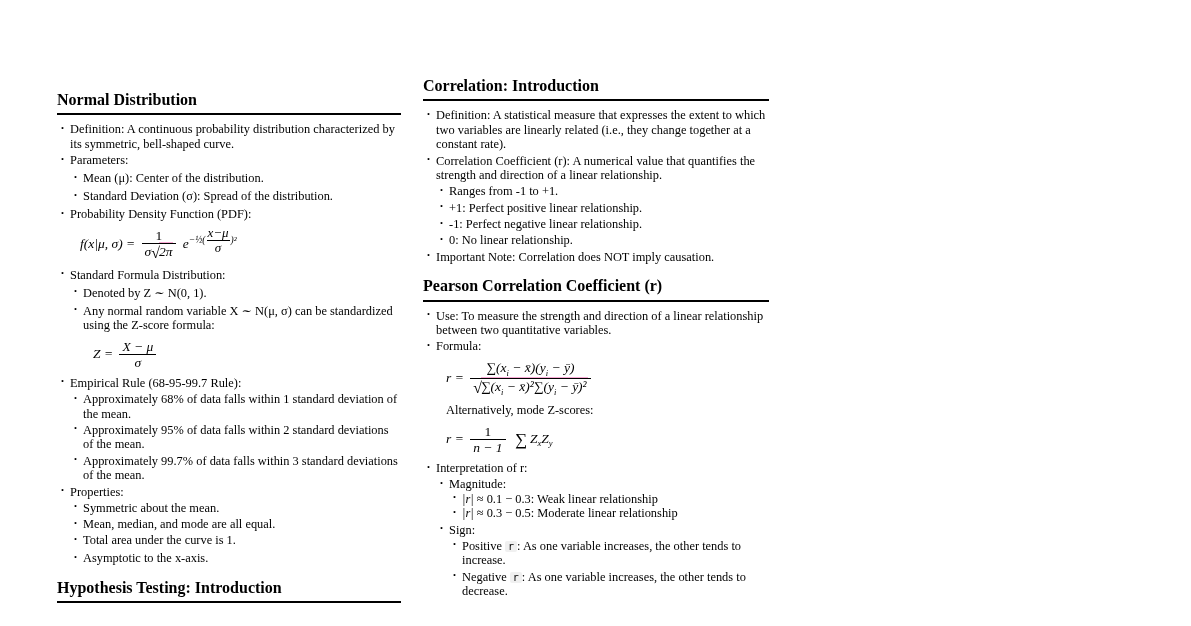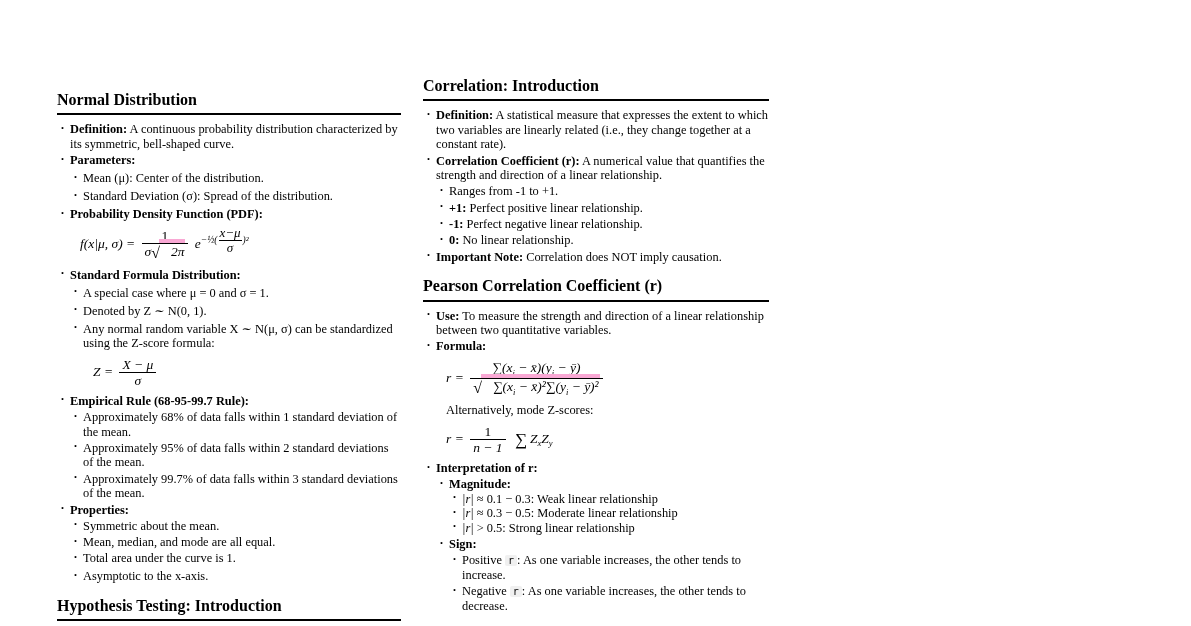--- a/index.html
+++ b/index.html
@@ -25,32 +25,32 @@
   ul{list-style:none;margin:0;padding:0 0 0 13px}
   li{position:relative;margin:1.8px 0}
   li::before{
     content:"\2022";
     position:absolute;left:-9px;top:1.5px;
     font-size:8.5px;
   }
   li.sp{margin:3.5px 0}
   li.sp2{margin:0 0}
 
-  .b{font-weight:bold}
+  .b{font-weight:normal}
   .mv{font-style:italic}
 
   .formula{margin:6px 0 6px 10px;font-size:13.5px;line-height:1.12}
   .frac{display:inline-block;vertical-align:middle;text-align:center;margin:0 3px}
   .fn,.fd{display:block;padding:0 3px}
   .fd{border-top:1px solid #000}
   .tf{font-size:13px;margin:0 1px;vertical-align:middle}
   .tf .fn,.tf .fd{padding:0 1px}
   .sup{font-size:9.5px;position:relative;top:-5px}
   .rt{font-style:normal;font-size:1.18em;vertical-align:-0.12em}
-  .rad{border-top:4px solid #f9a8d4;padding:1px 1px 0 12px;margin-left:-1px}
+  .rad{border-top:1px solid #f9a8d4;padding:1px 1px 0 0;margin-left:-1px}
   .sum{font-style:normal;font-size:17px;vertical-align:-2px;margin:0 3px}
   sub{font-size:8.5px}
   .alt-label{margin:4px 0 2px 10px}
 
   .code{
     font-family:"DejaVu Sans Mono","Liberation Mono",monospace;
     font-size:10px;background:#f0f0f0;
     padding:0 3px;border-radius:2px;
   }
 </style>
@@ -71,21 +71,20 @@
       </li>
       <li><span class="b">Probability Density Function (PDF):</span>
         <div class="formula">
           <span class="mv">f(x|μ, σ) =</span>
           <span class="frac"><span class="fn">1</span><span class="fd"><span class="mv">σ</span><span class="rt">√</span><span class="rad mv">2π</span></span></span>
           <span class="mv">e</span><span class="sup"><span class="mv">−½(</span><span class="frac tf"><span class="fn mv">x−μ</span><span class="fd mv">σ</span></span><span class="mv">)²</span></span>
         </div>
       </li>
       <li><span class="b">Standard Formula Distribution:</span>
         <ul>
-          <li class="sp"><span>A special case where μ = 0 and σ = 1.</span></li>
           <li class="sp"><span>Denoted by Z ∼ N(0, 1).</span></li>
           <li class="sp"><span>Any normal random variable X ∼ N(μ, σ) can be standardized using the Z-score formula:</span>
             <div class="formula">
               <span class="mv">Z =</span>
               <span class="frac"><span class="fn mv">X − μ</span><span class="fd mv">σ</span></span>
             </div>
           </li>
         </ul>
       </li>
       <li><span class="b">Empirical Rule (68-95-99.7 Rule):</span>
@@ -149,21 +148,20 @@
           <span class="frac"><span class="fn">1</span><span class="fd mv">n − 1</span></span>
           <span class="sum">∑</span><span class="mv">Z</span><sub class="mv">x</sub><span class="mv">Z</span><sub class="mv">y</sub>
         </div>
       </li>
       <li><span class="b">Interpretation of r:</span>
         <ul>
           <li><span class="b">Magnitude:</span>
             <ul>
               <li class="sp2"><span class="mv">|r|</span><span> ≈ 0.1 − 0.3: Weak linear relationship</span></li>
               <li class="sp2"><span class="mv">|r|</span><span> ≈ 0.3 − 0.5: Moderate linear relationship</span></li>
-              <li class="sp2"><span class="mv">|r|</span><span> &gt; 0.5: Strong linear relationship</span></li>
             </ul>
           </li>
           <li><span class="b">Sign:</span>
             <ul>
               <li><span>Positive </span><code class="code">r</code><span>: As one variable increases, the other tends to increase.</span></li>
               <li><span>Negative </span><code class="code">r</code><span>: As one variable increases, the other tends to decrease.</span></li>
             </ul>
           </li>
         </ul>
       </li>

